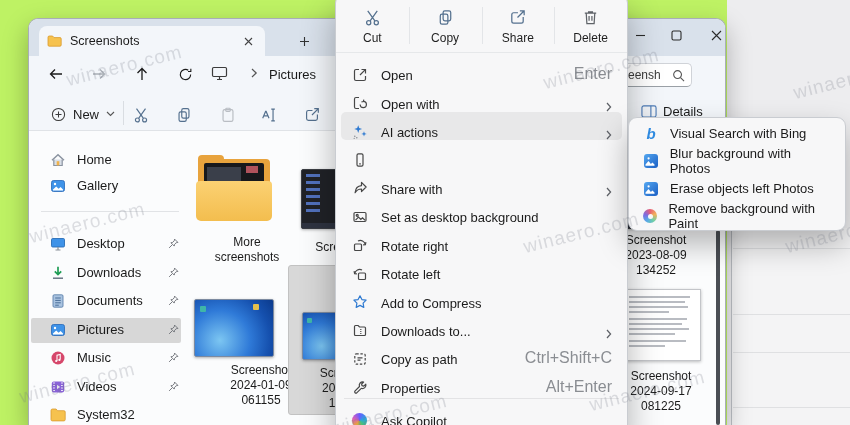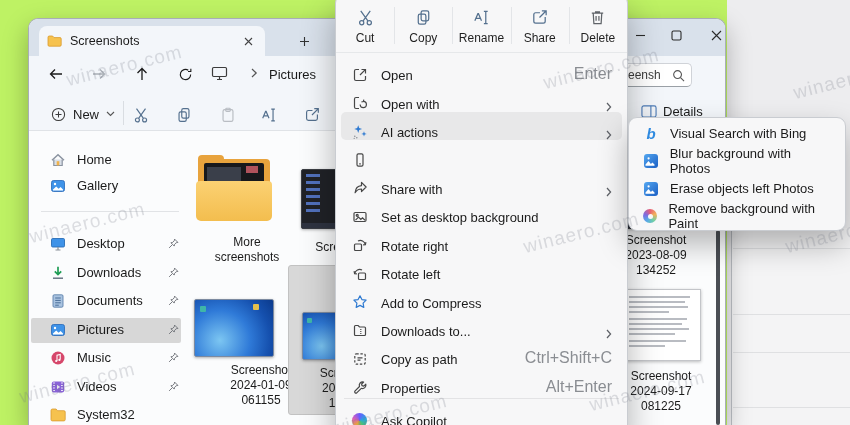--- a/index.html
+++ b/index.html
@@ -469,27 +469,20 @@
       </div>
       <div class="qa">
         <svg width="19" height="19" viewBox="0 0 20 20" fill="none" stroke="currentColor" stroke-width="1.3">
             <rect x="7.5" y="3" width="8" height="10.5" rx="1.8"></rect>
             <rect x="4.5" y="6.5" width="8" height="10.5" rx="1.8"></rect>
           </svg>
         <span class="t">Copy</span>
       </div>
       <div class="qa">
         <svg width="19" height="19" viewBox="0 0 20 20" fill="none" stroke="currentColor" stroke-width="1.3">
-            <path d="M3 13.5L6.2 6h.6L10 13.5M4.4 11h4.4"></path>
-            <path d="M14.5 3.5v13M12.5 3.5h4M12.5 16.5h4"></path>
-          </svg>
-        <span class="t">Rename</span>
-      </div>
-      <div class="qa">
-        <svg width="19" height="19" viewBox="0 0 20 20" fill="none" stroke="currentColor" stroke-width="1.3">
             <path d="M10.5 5H6a2 2 0 0 0-2 2v7a2 2 0 0 0 2 2h8a2 2 0 0 0 2-2v-4.5"></path>
             <path d="M12.5 3h4.5v4.5M16.8 3.2L10 10"></path>
           </svg>
         <span class="t">Share</span>
       </div>
       <div class="qa">
         <svg width="19" height="19" viewBox="0 0 20 20" fill="none" stroke="#5f6368" stroke-width="1.3">
             <path d="M4 5.5h12M8 5.5V4h4v1.5M5.5 5.5l.7 11h7.6l.7-11M8.5 8.5v5M11.5 8.5v5"></path>
           </svg>
         <span class="t">Delete</span>

